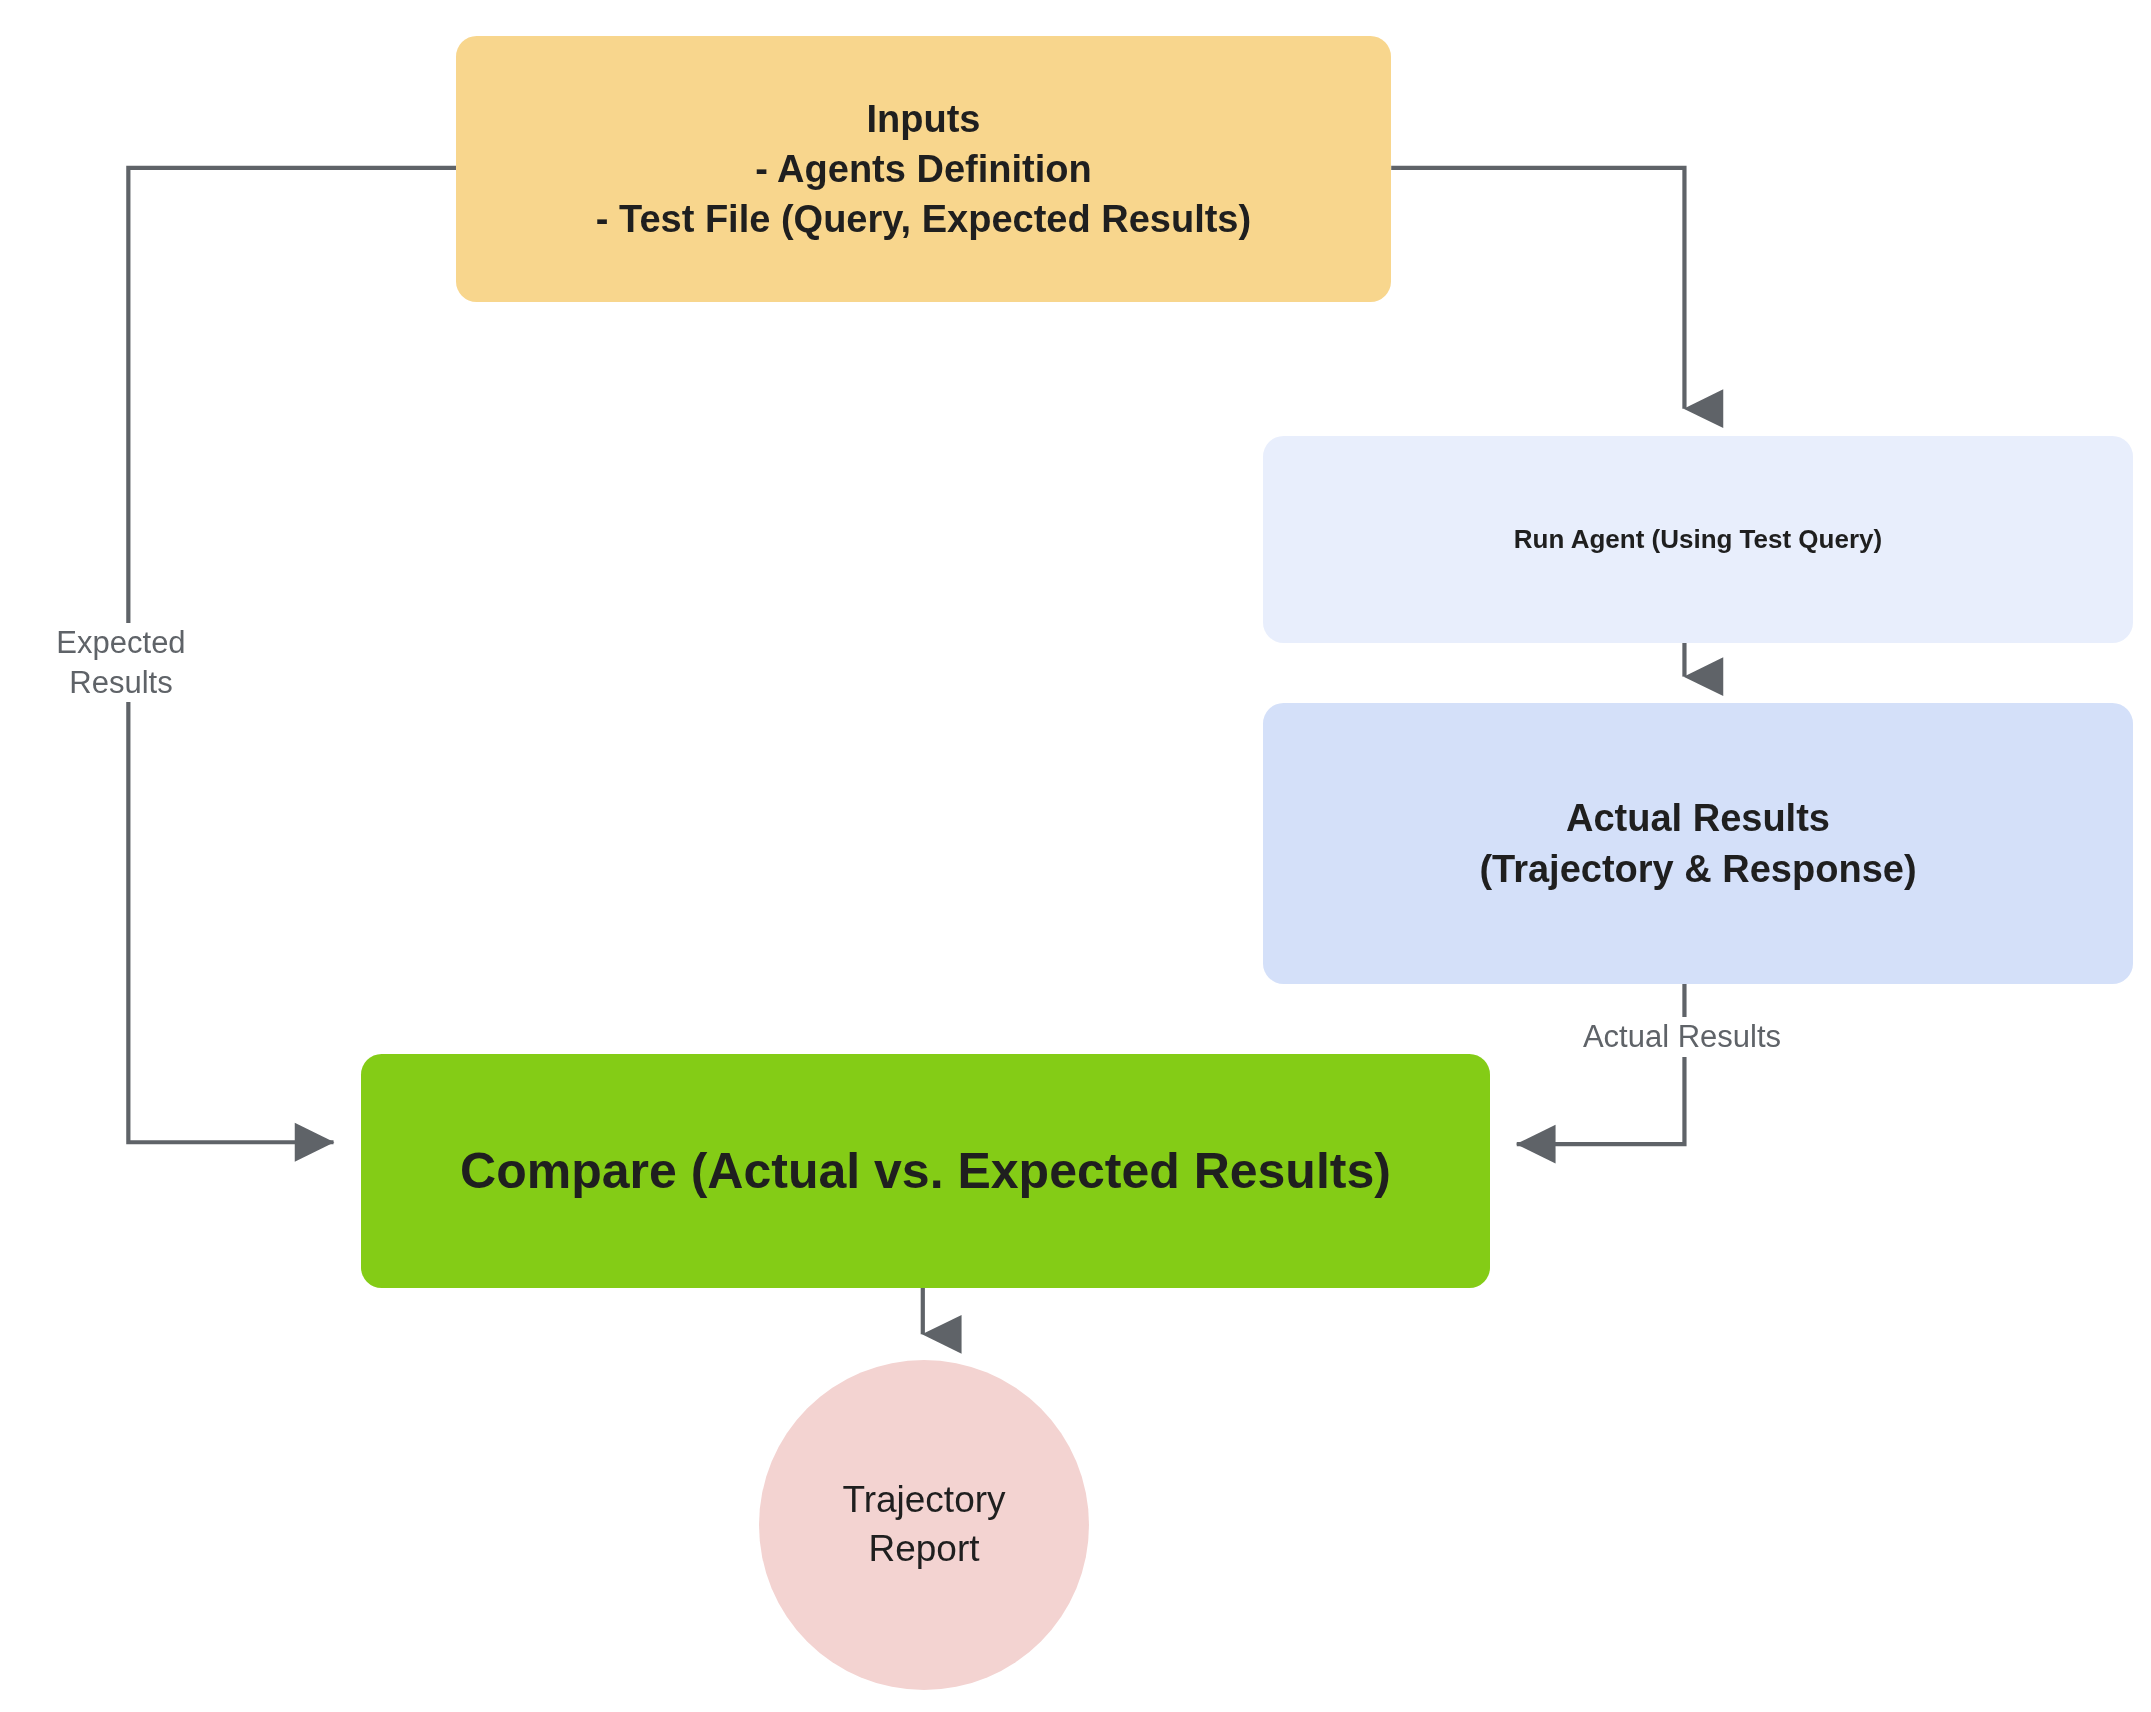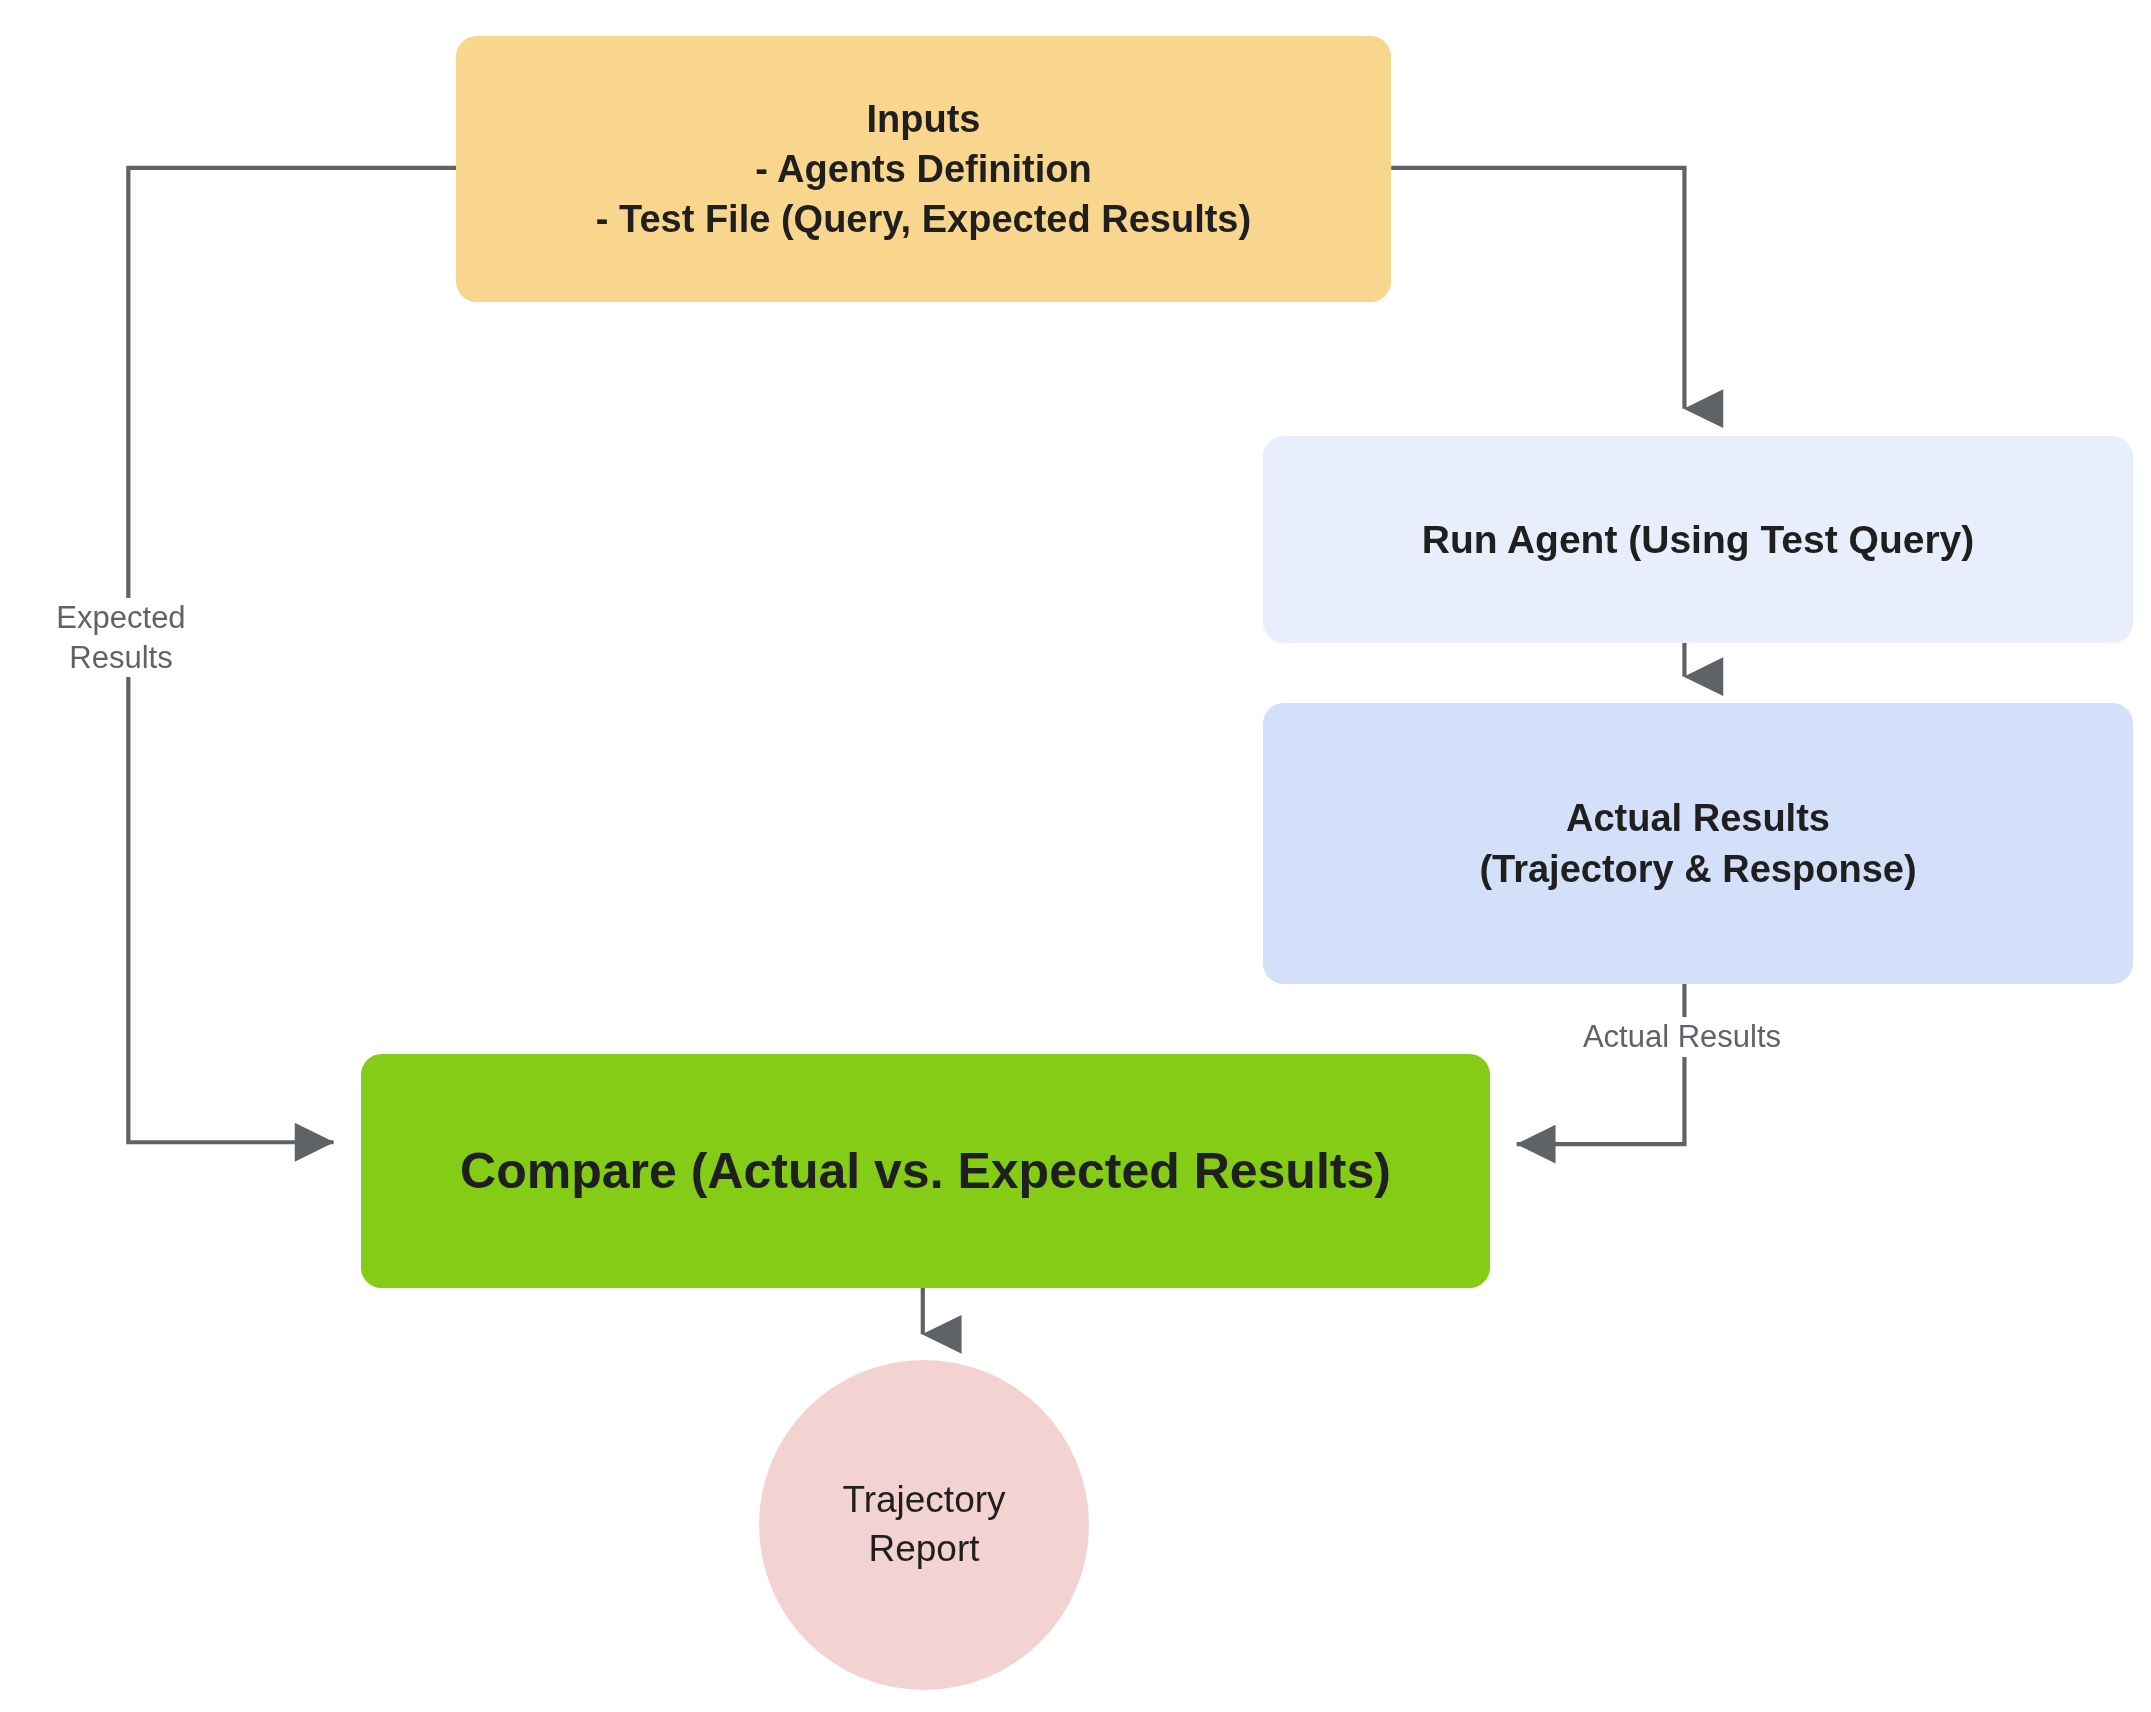--- a/index.html
+++ b/index.html
@@ -50,21 +50,21 @@
     background: #F8D68D;
     font-size: 38px;
   }
   
   #node-run-agent {
     left: 1263px;
     top: 436px;
     width: 870px;
     height: 207px;
     background: #E8EEFC;
-    font-size: 39px;
+    font-size: 26px;
   }
   
   #node-actual-results {
     left: 1263px;
     top: 703px;
     width: 870px;
     height: 281px;
     background: #D4E0F9;
     font-size: 38px;
   }
@@ -93,21 +93,21 @@
     color: #5F6368;
     font-size: 31px;
     line-height: 1.28;
     text-align: center;
     white-space: pre-line;
     z-index: 3;
     background: #ffffff;
   }
   #edge-label-expected-results {
     left: 17px;
-    top: 598px;
+    top: 623px;
     width: 208px;
   }
   #edge-label-actual-results {
     left: 1551px;
     top: 1017px;
     width: 262px;
   }
 </style>
 </head>
 <body>

